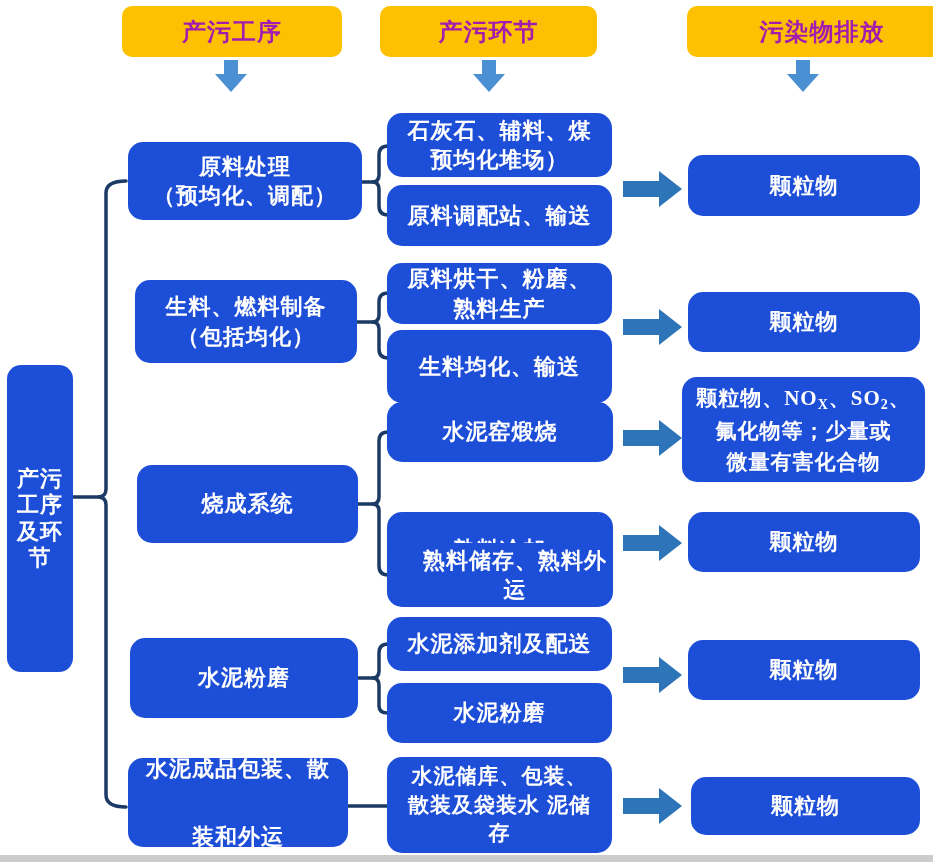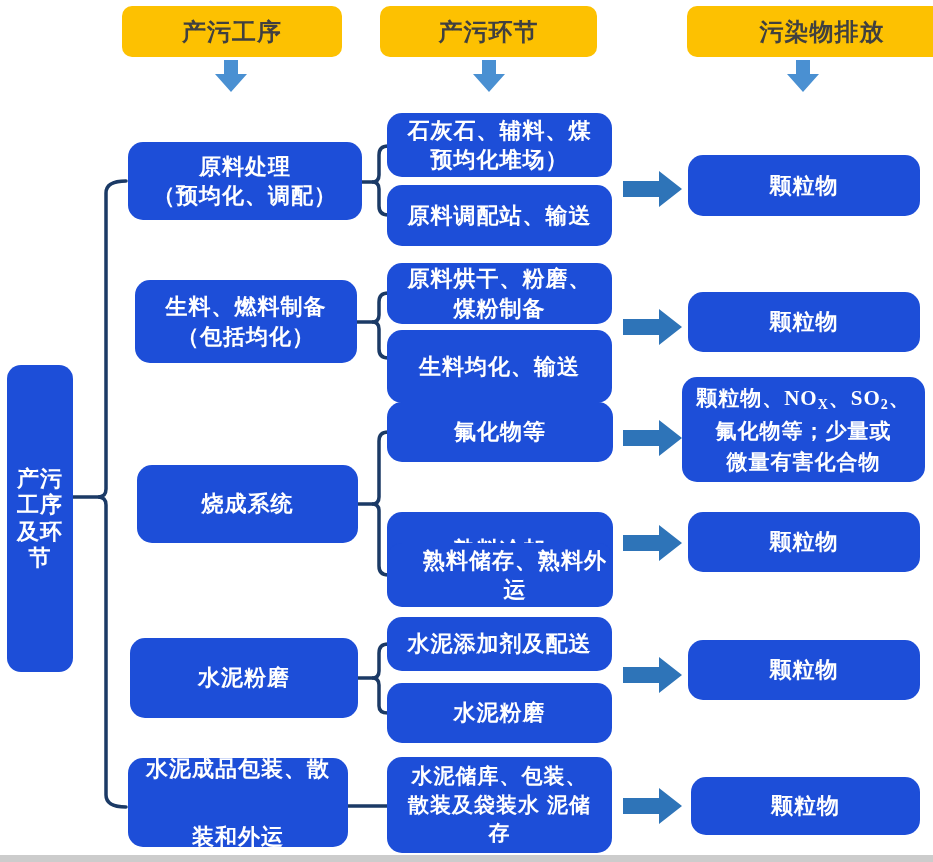--- a/index.html
+++ b/index.html
@@ -6,21 +6,21 @@
   #canvas{
     position:relative;width:933px;height:862px;background:#ffffff;overflow:hidden;
     font-family:"Liberation Sans","DejaVu Sans",sans-serif;
   }
   svg.overlay{position:absolute;left:0;top:0;width:933px;height:862px;}
   .box{
     position:absolute;display:flex;flex-direction:column;justify-content:center;align-items:center;
     text-align:center;font-weight:bold;letter-spacing:1px;box-sizing:border-box;padding:2px 6px;
   }
   .hdr{
-    background:#fdc101;color:#404040;border-radius:10px;font-size:24px;
+    background:#fdc101;color:#a21caf;border-radius:10px;font-size:24px;
   }
   .blue{
     background:#1d4ed8;color:#ffffff;border-radius:15px;font-size:22px;line-height:1.32;
   }
   .side{border-radius:14px;line-height:1.2;}
   .small{font-size:21px;line-height:1.38;}
   .nox{font-size:21px;line-height:1.5;padding:2px 2px;}
   .serif{font-family:"Liberation Serif","DejaVu Serif",serif;}
   .sub{font-size:14px;vertical-align:-4px;font-family:"Liberation Serif","DejaVu Serif",serif;}
   .bottom-strip{position:absolute;left:0;top:855px;width:933px;height:7px;background:#cccccc;}
@@ -104,27 +104,27 @@
 
   <div class="box blue" style="left:387px;top:113px;width:225px;height:64px;">
     <span class="line">石灰石、辅料、煤</span>
     <span class="line">预均化堆场）</span>
   </div>
   <div class="box blue" style="left:387px;top:185px;width:225px;height:61px;">
     <span class="line">原料调配站、输送</span>
   </div>
   <div class="box blue" style="left:387px;top:263px;width:225px;height:61px;">
     <span class="line">原料烘干、粉磨、</span>
-    <span class="line">煤粉制备</span>
+    <span class="line">熟料生产</span>
   </div>
   <div class="box blue" style="left:387px;top:330px;width:225px;height:73px;">
     <span class="line">生料均化、输送</span>
   </div>
   <div class="box blue" style="left:387px;top:402px;width:226px;height:60px;">
-    <span class="line">氟化物等</span>
+    <span class="line">水泥窑煅烧</span>
   </div>
   <div class="box blue" style="left:387px;top:472px;width:226px;height:76px;margin-top:40px;">
     <span class="line">熟料冷却</span>
   </div>
   <div class="box blue" style="left:387px;top:543px;width:226px;height:64px;padding-left:36px;">
     <span class="line">熟料储存、熟料外</span>
     <span class="line">运</span>
   </div>
   <div class="box blue" style="left:387px;top:617px;width:225px;height:54px;">
     <span class="line">水泥添加剂及配送</span>

